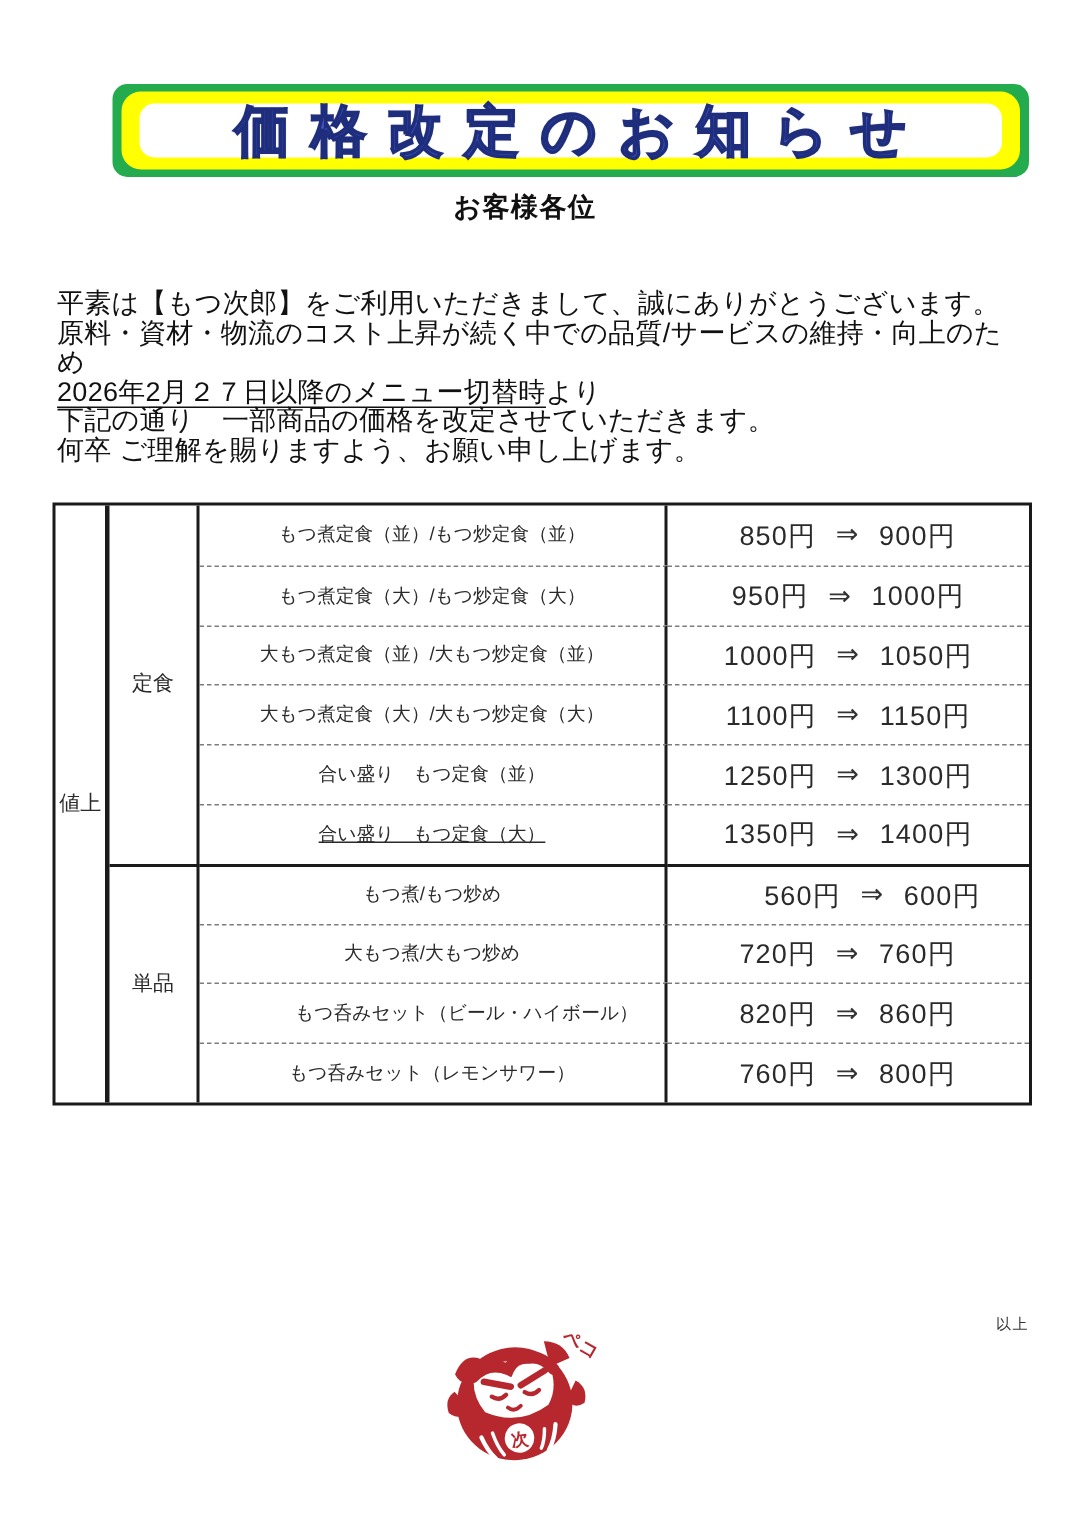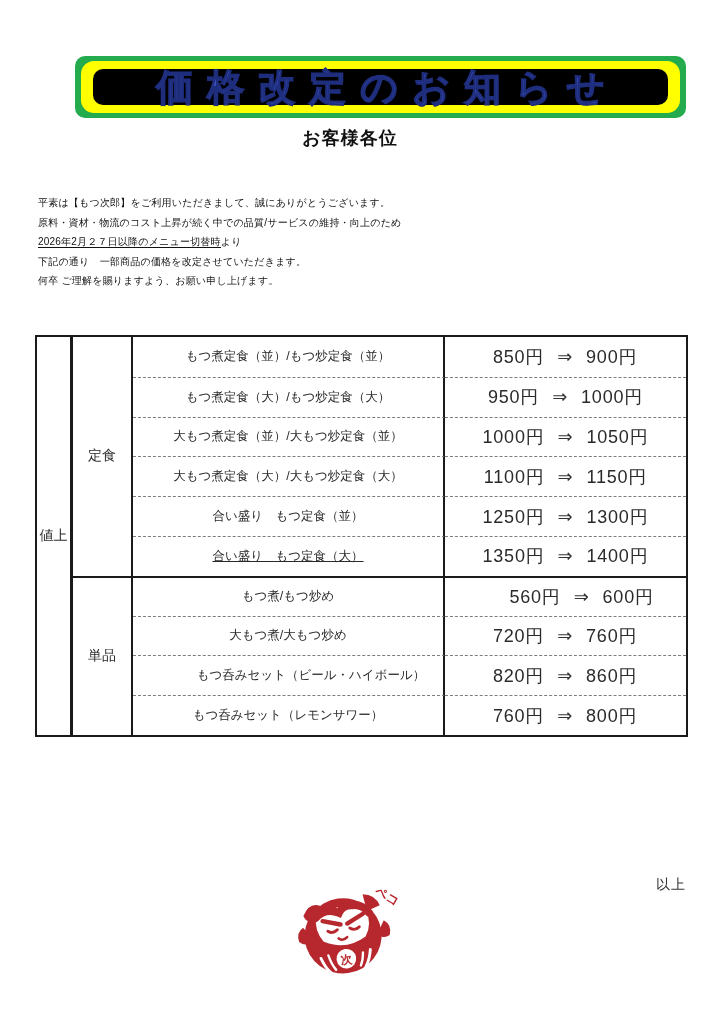--- a/index.html
+++ b/index.html
@@ -16,40 +16,40 @@
   .banner{
     position:absolute;left:75px;top:56px;width:611px;height:62px;
     background:#23ab4e;border-radius:10px;
     padding:5px 6px;box-sizing:border-box;
   }
   .banner-yellow{
     width:100%;height:100%;background:#ffff00;border-radius:13px;
     padding:8px 12px;box-sizing:border-box;
   }
   .banner-white{
-    width:100%;height:100%;background:#000000;border-radius:10px;
+    width:100%;height:100%;background:#ffffff;border-radius:10px;
     display:flex;align-items:center;justify-content:center;
   }
   .banner-title{
     font-size:37px;font-weight:bold;color:#4053c4;
     letter-spacing:14px;text-indent:14px;white-space:nowrap;
     -webkit-text-stroke:1.2px #1e2d7c;
     text-shadow:0 0 1px #1e2d7c;
     line-height:1;
   }
   
   .heading{
     position:absolute;left:0;top:126px;width:700px;
     text-align:center;font-size:18px;font-weight:600;color:#111;
     letter-spacing:1px;
   }
   
   .body-text{
     position:absolute;left:38px;top:193px;width:640px;
-    font-size:10px;line-height:19.5px;color:#111;
+    font-size:18px;line-height:19.5px;color:#111;
     letter-spacing:0.2px;
   }
   .u{border-bottom:1.5px solid #111;padding-bottom:0px;}
   
   .price-table{
     position:absolute;left:35px;top:335px;
     width:653px;height:402px;box-sizing:border-box;
     border:2px solid #1a1a1a;
     display:grid;
     grid-template-columns:36px 60px 312px 1fr;
@@ -65,21 +65,21 @@
   .item-cell{grid-column:3;border-right:2px solid #1a1a1a;font-size:12.5px;}
   .price-cell{grid-column:4;font-size:18px;letter-spacing:0.8px;}
   .dashed-top{border-top:1px dashed #7d7d7d;}
   .sec-top{border-top:2px solid #1a1a1a;}
   .p-old{min-width:48px;text-align:right;}
   .p-new{min-width:52px;text-align:left;}
   .p-arrow{margin:0 13px;color:#333;}
   
   .closing{
     position:absolute;top:876px;right:38px;
-    font-size:14px;color:#333;letter-spacing:1px;
+    font-size:10px;color:#333;letter-spacing:1px;
   }
   .mascot{
     position:absolute;left:293px;top:878px;width:106px;height:106px;
   }
 </style>
 </head>
 <body>
 
 <div class="page">
 

